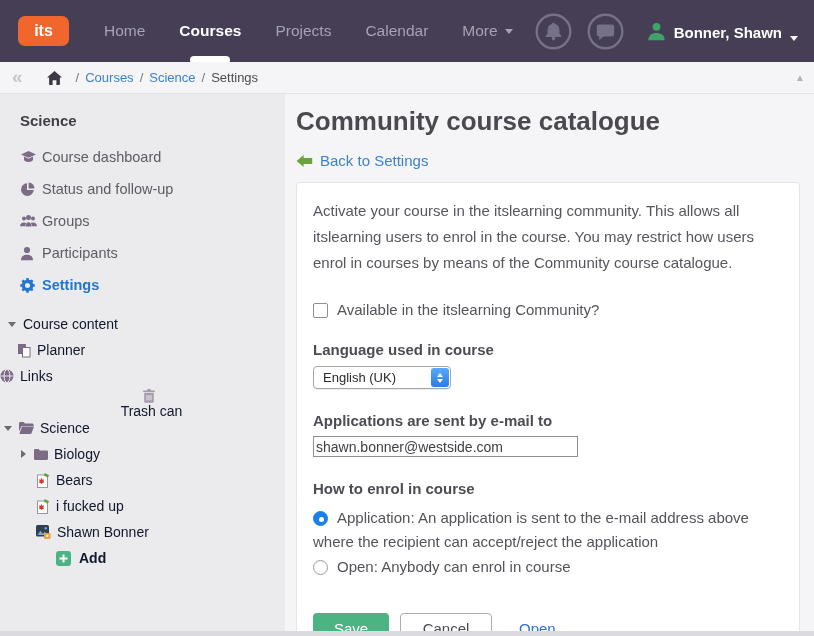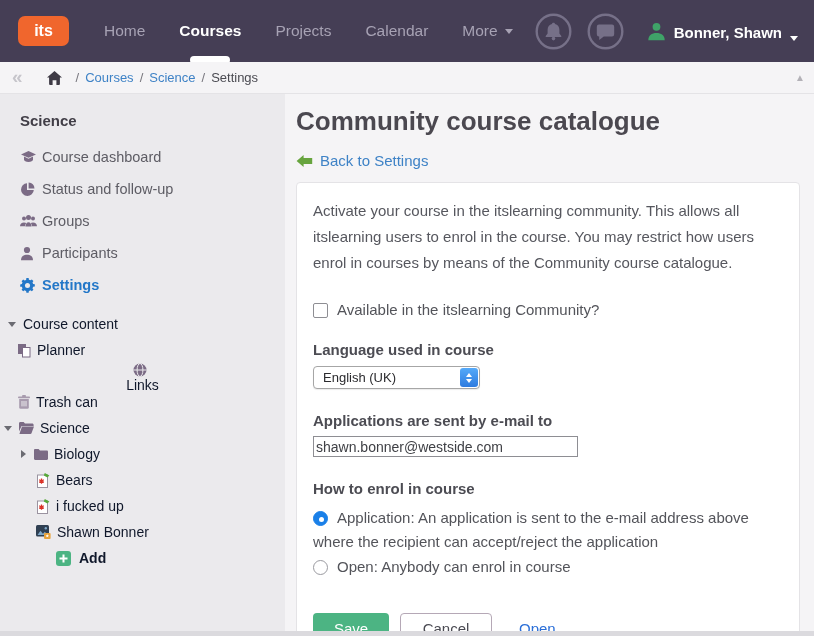--- a/index.html
+++ b/index.html
@@ -57,21 +57,21 @@
   .page-title { font-size:26px; font-weight:700; color:#4B4850; margin:6px 0 0 6px; }
   .backrow { display:flex; align-items:center; margin:15px 0 0 6px; }
   .backrow a { color:#3E82C6; font-size:15px; text-decoration:none; margin-left:7px; cursor:pointer; }
   .card { margin:13px 0 0 6px; background:#fff; border:1px solid #E4E3E6; border-radius:4px;
           padding:13px 16px 18px; }
   .desc { font-size:15px; line-height:26px; color:#56575E; max-width:482px; margin-top:2px; }
   .check-row { margin-top:25px; font-size:15px; color:#53545A; }
   .checkbox { display:inline-block; width:15px; height:15px; border:1px solid #8E8E93; border-radius:2px;
               background:#fff; vertical-align:-3px; margin-right:9px; cursor:pointer; }
   .field-label { margin-top:23px; font-size:15px; font-weight:bold; color:#4C4C53; }
-  .selectbox { margin-top:8px; width:167px; height:23px; background:#fff; border:1px solid #A6A6A6;
+  .selectbox { margin-top:8px; width:138px; height:23px; background:#fff; border:1px solid #A6A6A6;
                border-radius:4px; position:relative; font-size:13px; color:#2B2B2E; cursor:pointer;
                display:flex; align-items:center; padding-left:9px; box-shadow:0 1px 1px rgba(0,0,0,.08); }
   .stepper { position:absolute; right:1px; top:1px; bottom:1px; width:18px; border-radius:3px;
              background:linear-gradient(#55AAF9,#2E7BE0); display:flex; flex-direction:column;
              align-items:center; justify-content:center; gap:2px; }
   .st-up { width:0; height:0; border-left:3.5px solid transparent; border-right:3.5px solid transparent;
            border-bottom:4px solid #fff; }
   .st-dn { width:0; height:0; border-left:3.5px solid transparent; border-right:3.5px solid transparent;
            border-top:4px solid #fff; }
   .email-input { margin-top:7px; width:265px; height:21px; border:1px solid #8E8E93; font-size:14px;
@@ -216,31 +216,31 @@
       </div>
       <div class="trow" style="padding-left:17px;">
         <span class="ic">
           <svg width="14" height="15" viewBox="0 0 14 15">
             <rect x="1" y="1" width="8" height="10" fill="#7B6B85"></rect>
             <rect x="5.5" y="4.5" width="7.5" height="9.5" fill="#FFF" stroke="#7B6B85"></rect>
           </svg>
         </span>
         <span>Planner</span>
       </div>
-      <div class="trow" style="flex-direction:column;">
+      <div class="trow" style="">
         <span class="ic">
           <svg width="14" height="14" viewBox="0 0 14 14">
             <circle cx="7" cy="7" r="6.5" fill="#7B6B85"></circle>
             <ellipse cx="7" cy="7" rx="2.9" ry="6.5" fill="none" stroke="#EBEAED" stroke-width="1"></ellipse>
             <path d="M.5 7h13" stroke="#EBEAED" stroke-width="1" fill="none"></path>
           </svg>
         </span>
         <span>Links</span>
       </div>
-      <div class="trow" style="padding-left:18px;">
+      <div class="trow" style="padding-left:18px;flex-direction:column;">
         <span class="ic">
           <svg width="12" height="14" viewBox="0 0 12 14" fill="#A89BAE">
             <rect x="4" y="0" width="4" height="2.2" rx="1"></rect>
             <rect x="0" y="1.6" width="12" height="1.7" rx=".8"></rect>
             <path d="M1.2 4h9.6v8.4a1.4 1.4 0 01-1.4 1.4H2.6a1.4 1.4 0 01-1.4-1.4z"></path>
             <path d="M4 6v5.4M6 6v5.4M8 6v5.4" stroke="#EBEAED" stroke-width="1" fill="none"></path>
           </svg>
         </span>
         <span>Trash can</span>
       </div>

